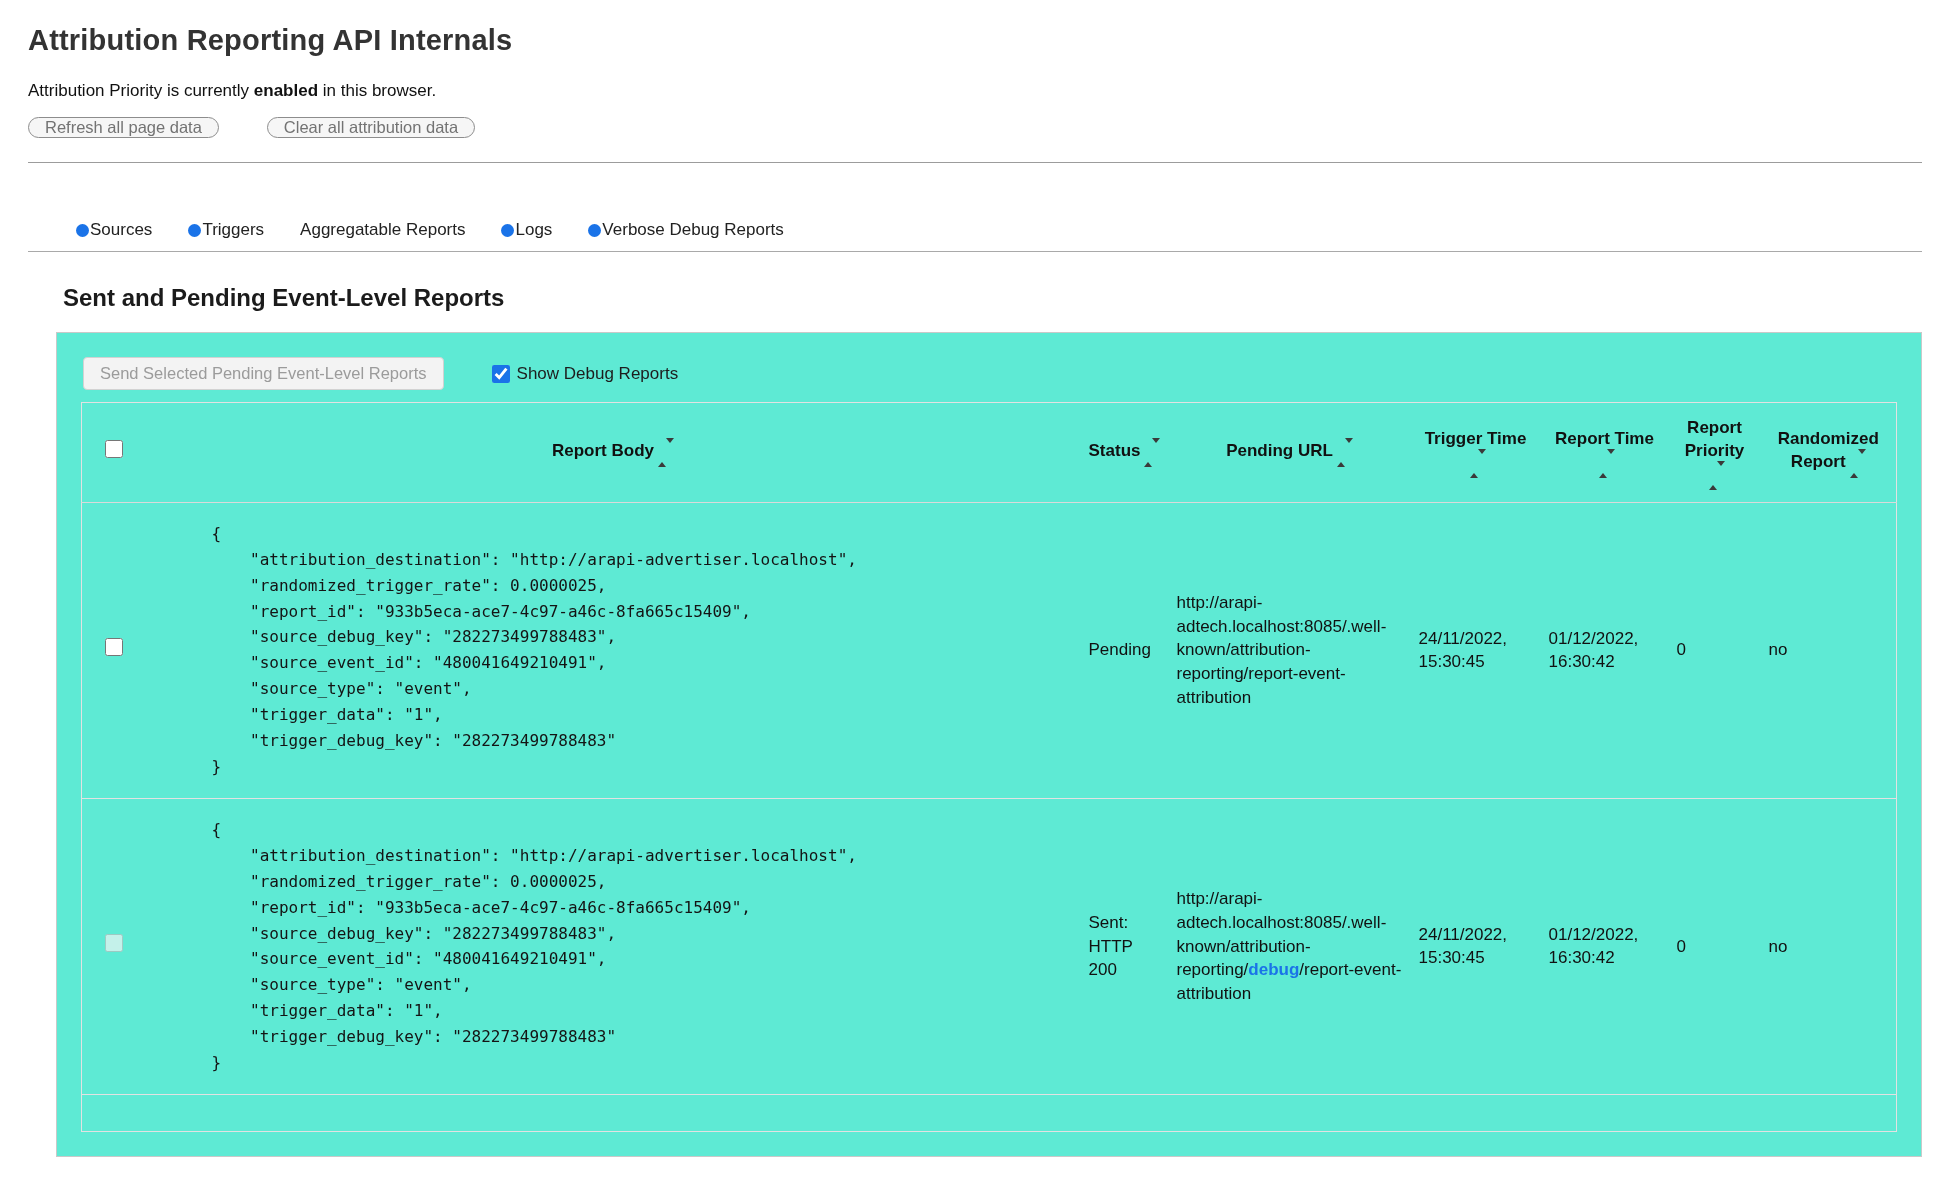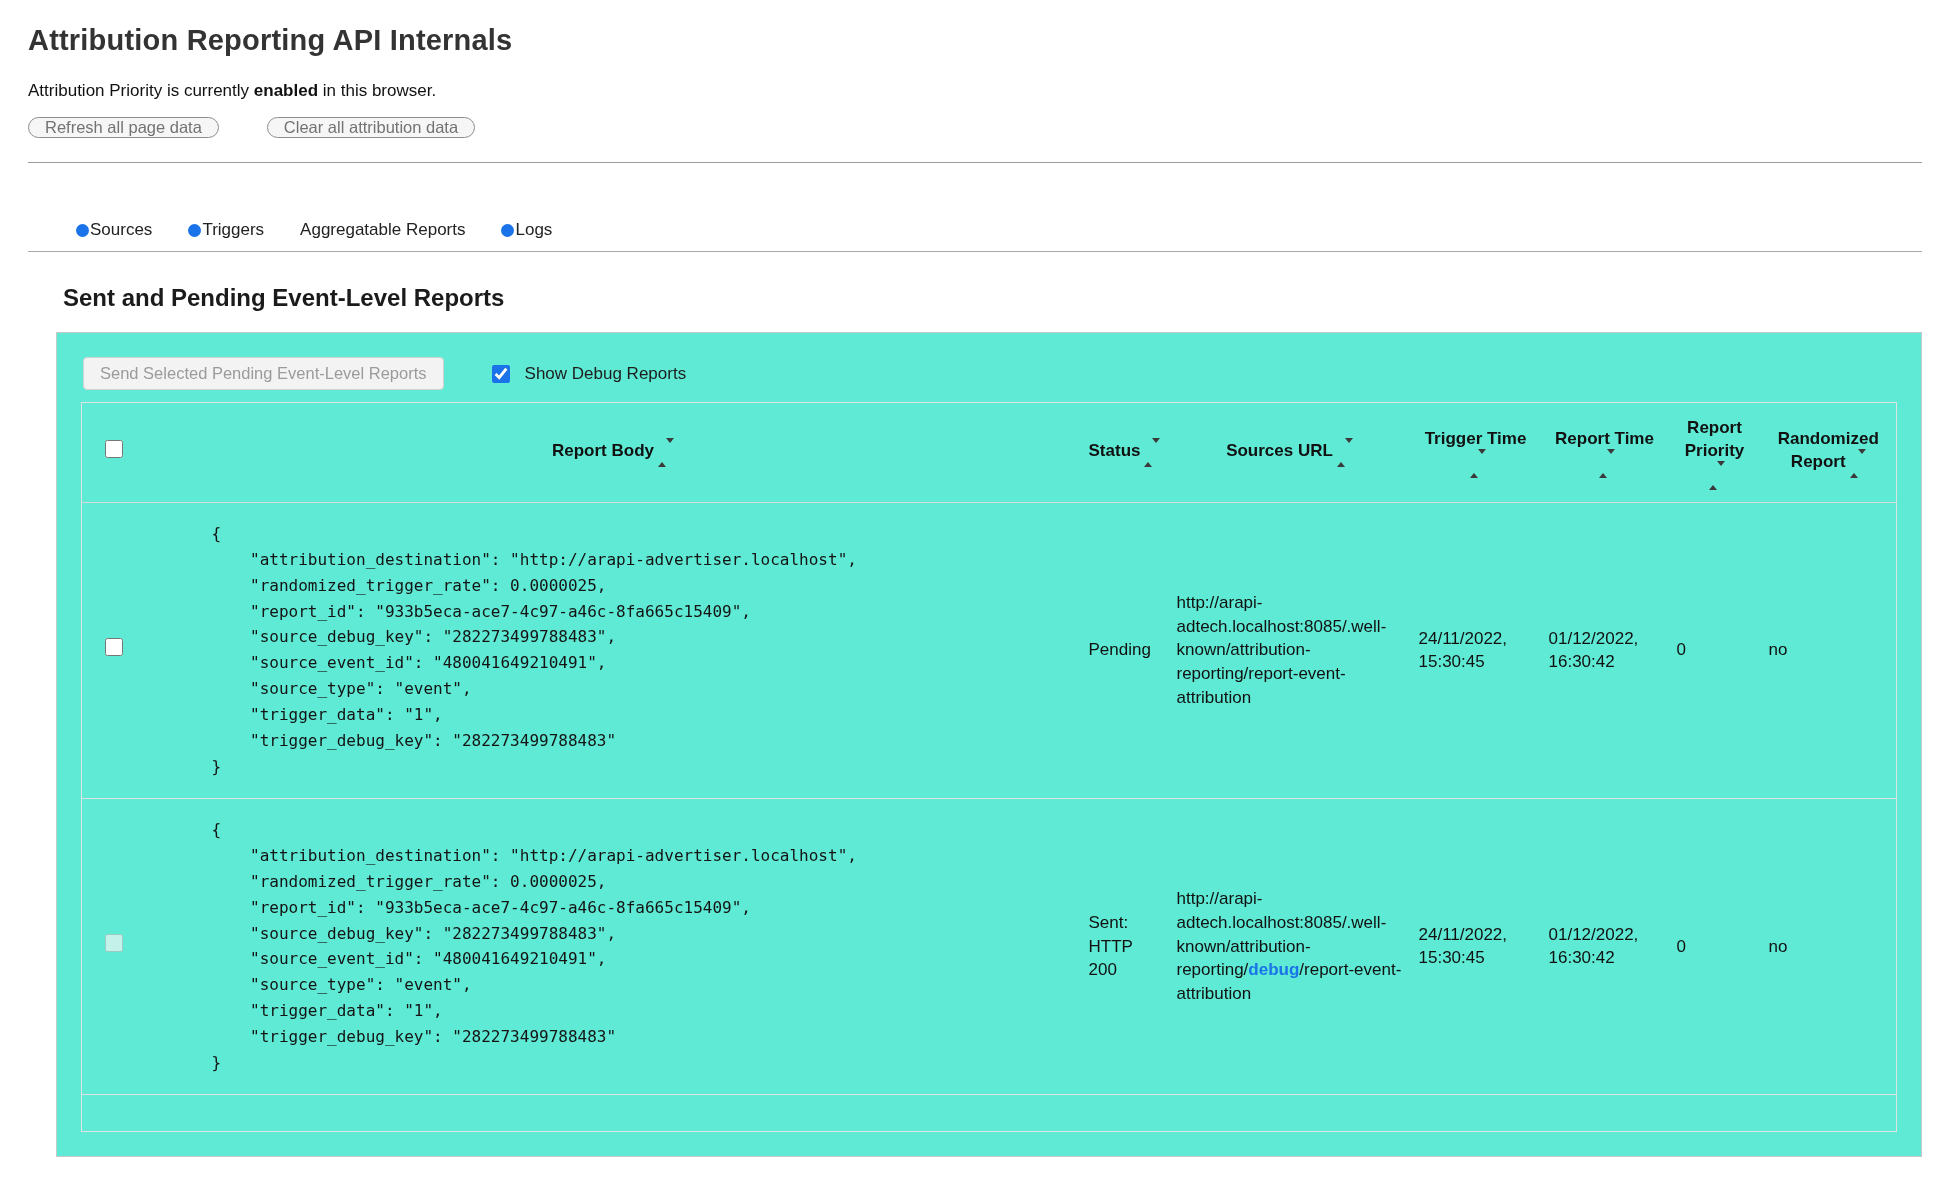--- a/index.html
+++ b/index.html
@@ -97,21 +97,21 @@
     font-size: 16.5px;
     padding: 6px 16px;
     border: 1px solid #d2d2d2;
     border-radius: 4px;
     background: #f3f3f3;
     color: #9b9b9b;
   }
   .debug-toggle {
     display: flex;
     align-items: center;
-    gap: 15px;
+    gap: 7px;
     font-size: 17px;
     cursor: pointer;
   }
   input[type="checkbox"] {
     width: 18px; height: 18px;
     accent-color: #1a73e8;
     margin: 0;
     cursor: pointer;
   }
   table.reports {
@@ -197,20 +197,24 @@
     <div class="tab">
         <span class="dot"></span>
         <span>Triggers</span>
       </div>
     <div class="tab">
         <span>Aggregatable Reports</span>
       </div>
     <div class="tab">
         <span class="dot"></span>
         <span>Logs</span>
+      </div>
+    <div class="tab">
+        <span class="dot"></span>
+        <span>Verbose Debug Reports</span>
       </div>
   </div>
 
   <h2 class="section-title">Sent and Pending Event-Level Reports</h2>
 
   <div class="panel">
 
     <div class="panel-toolbar">
       <button class="send-btn" disabled="">Send Selected Pending Event-Level Reports</button>
       <label class="debug-toggle">
@@ -228,21 +232,21 @@
           <col class="c-ttime">
           <col class="c-rtime">
           <col class="c-priority">
           <col class="c-random">
       </colgroup>
       <thead>
         <tr>
           <th class="col-check"><input type="checkbox" style=""></th>
           <th><span>Report Body</span><span class="sort-icon"><span class="tri-up"></span><span class="tri-down"></span></span></th>
           <th><span>Status</span><span class="sort-icon"><span class="tri-up"></span><span class="tri-down"></span></span></th>
-          <th><span>Sources URL</span><span class="sort-icon"><span class="tri-up"></span><span class="tri-down"></span></span></th>
+          <th><span>Pending URL</span><span class="sort-icon"><span class="tri-up"></span><span class="tri-down"></span></span></th>
           <th><span>Trigger Time</span><span class="sort-icon"><span class="tri-up"></span><span class="tri-down"></span></span></th>
           <th><span>Report Time</span><span class="sort-icon"><span class="tri-up"></span><span class="tri-down"></span></span></th>
           <th><span>Report Priority</span><span class="sort-icon"><span class="tri-up"></span><span class="tri-down"></span></span></th>
           <th><span>Randomized Report</span><span class="sort-icon"><span class="tri-up"></span><span class="tri-down"></span></span></th>
         </tr>
       </thead>
       <tbody>
         <tr>
           <td class="cell-check"><input type="checkbox" style=""></td>
           <td class="cell-body">

